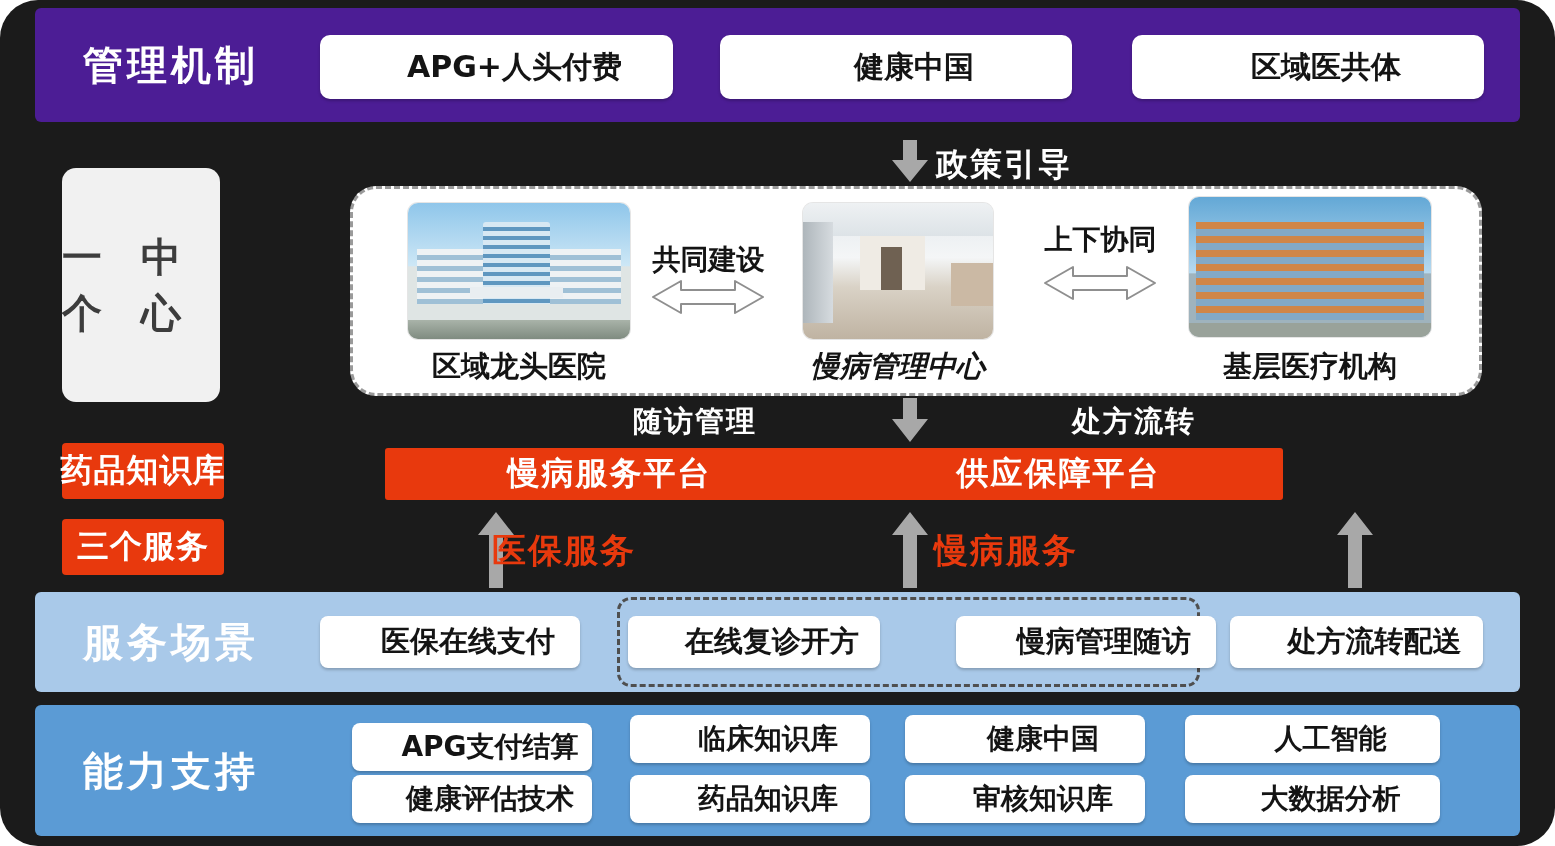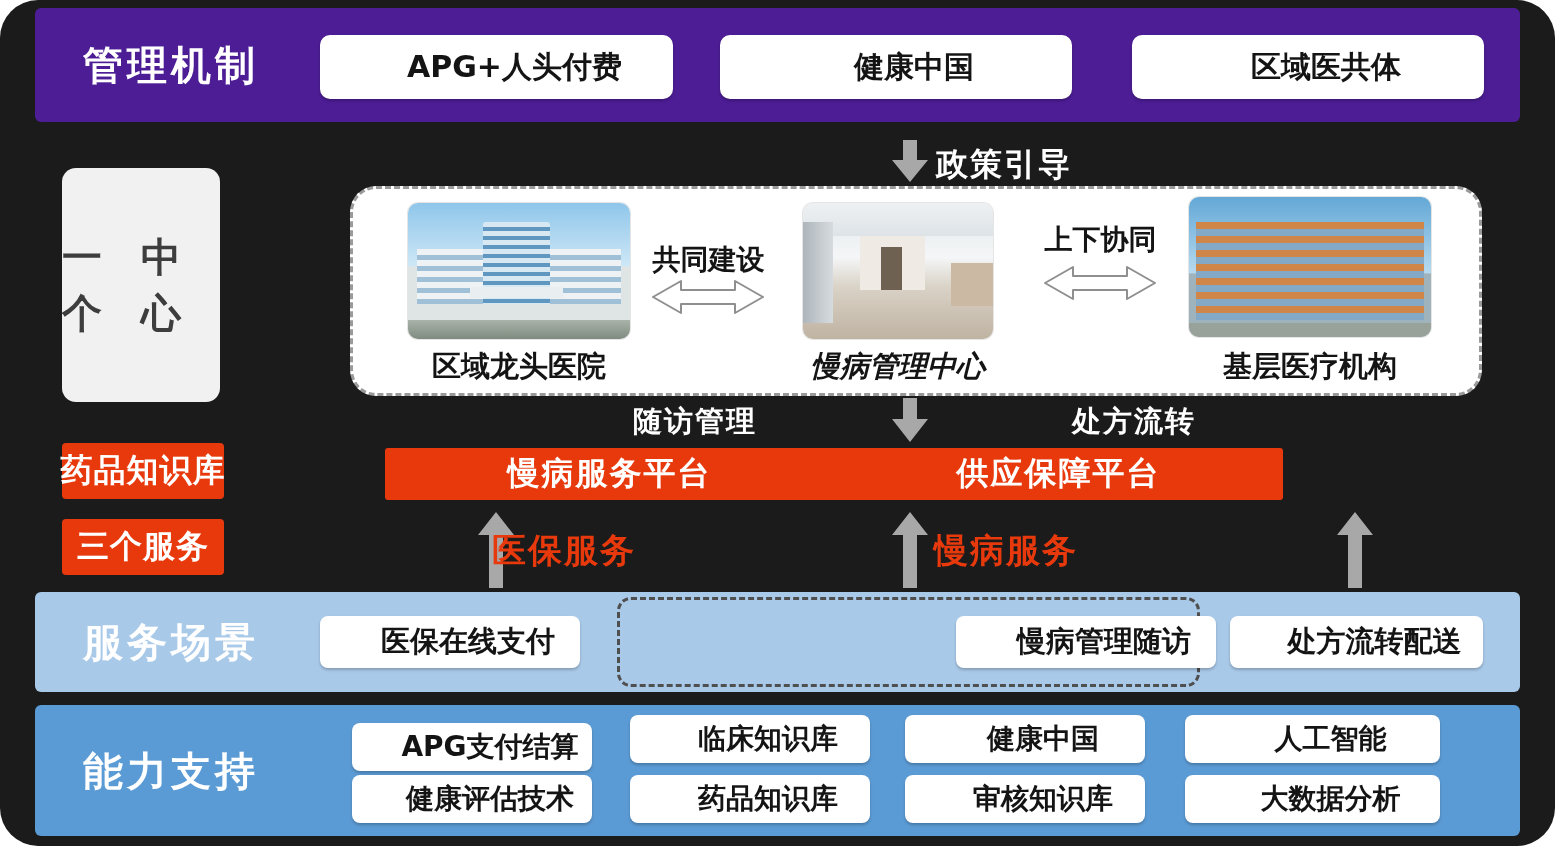--- a/index.html
+++ b/index.html
@@ -162,20 +162,21 @@
   <div class="red-text" style="left:934px;top:528px;">慢病服务</div>
 
   <svg class="abs" style="left:1337px;top:512px;" width="36" height="76" viewBox="0 0 36 76">
     <path d="M18 0 L36 23 H25 V76 H11 V23 H0 Z" fill="#a8a8a8"></path>
   </svg>
 
   <div class="band band-scene">
     <div class="band-label">服务场景</div>
     <div class="dashed-group"></div>
     <div class="wbox scene-box" style="left:285px;width:260px;">医保在线支付</div>
+    <div class="wbox scene-box" style="left:593px;width:252px;">在线复诊开方</div>
     <div class="wbox scene-box" style="left:921px;width:260px;">慢病管理随访</div>
     <div class="wbox scene-box" style="left:1195px;width:253px;">处方流转配送</div>
   </div>
 
   <div class="band band-cap">
     <div class="band-label">能力支持</div>
 
     <div class="wbox cap-box" style="left:317px;top:10px;width:240px;margin-top:8px;">APG支付结算</div>
     <div class="wbox cap-box" style="left:595px;top:10px;width:240px;">临床知识库</div>
     <div class="wbox cap-box" style="left:870px;top:10px;width:240px;">健康中国</div>

